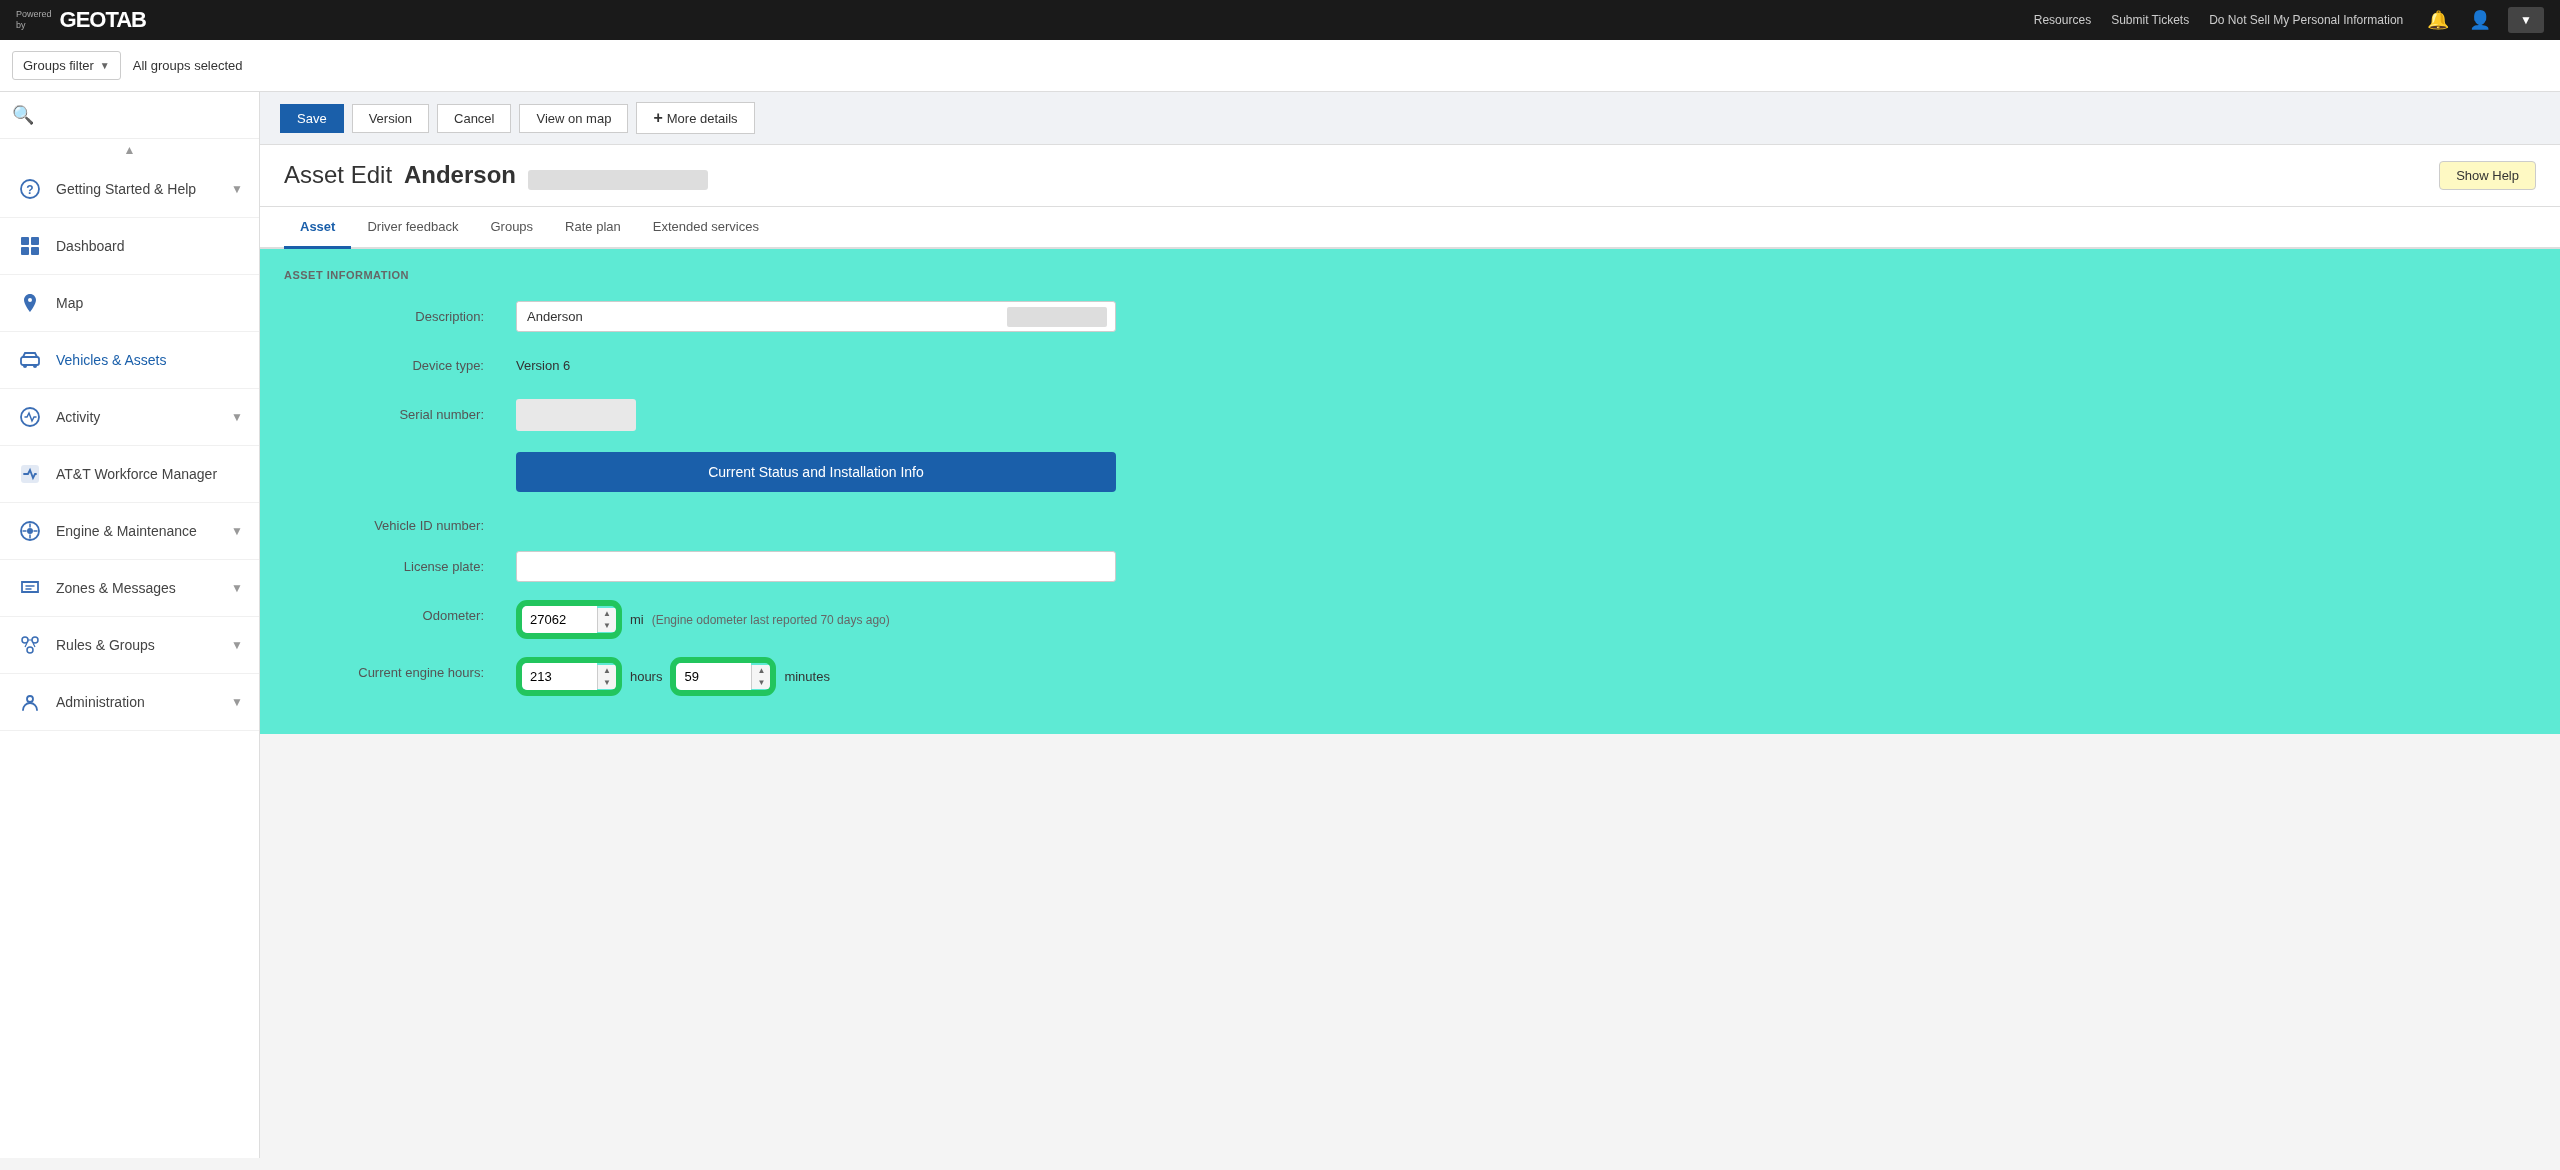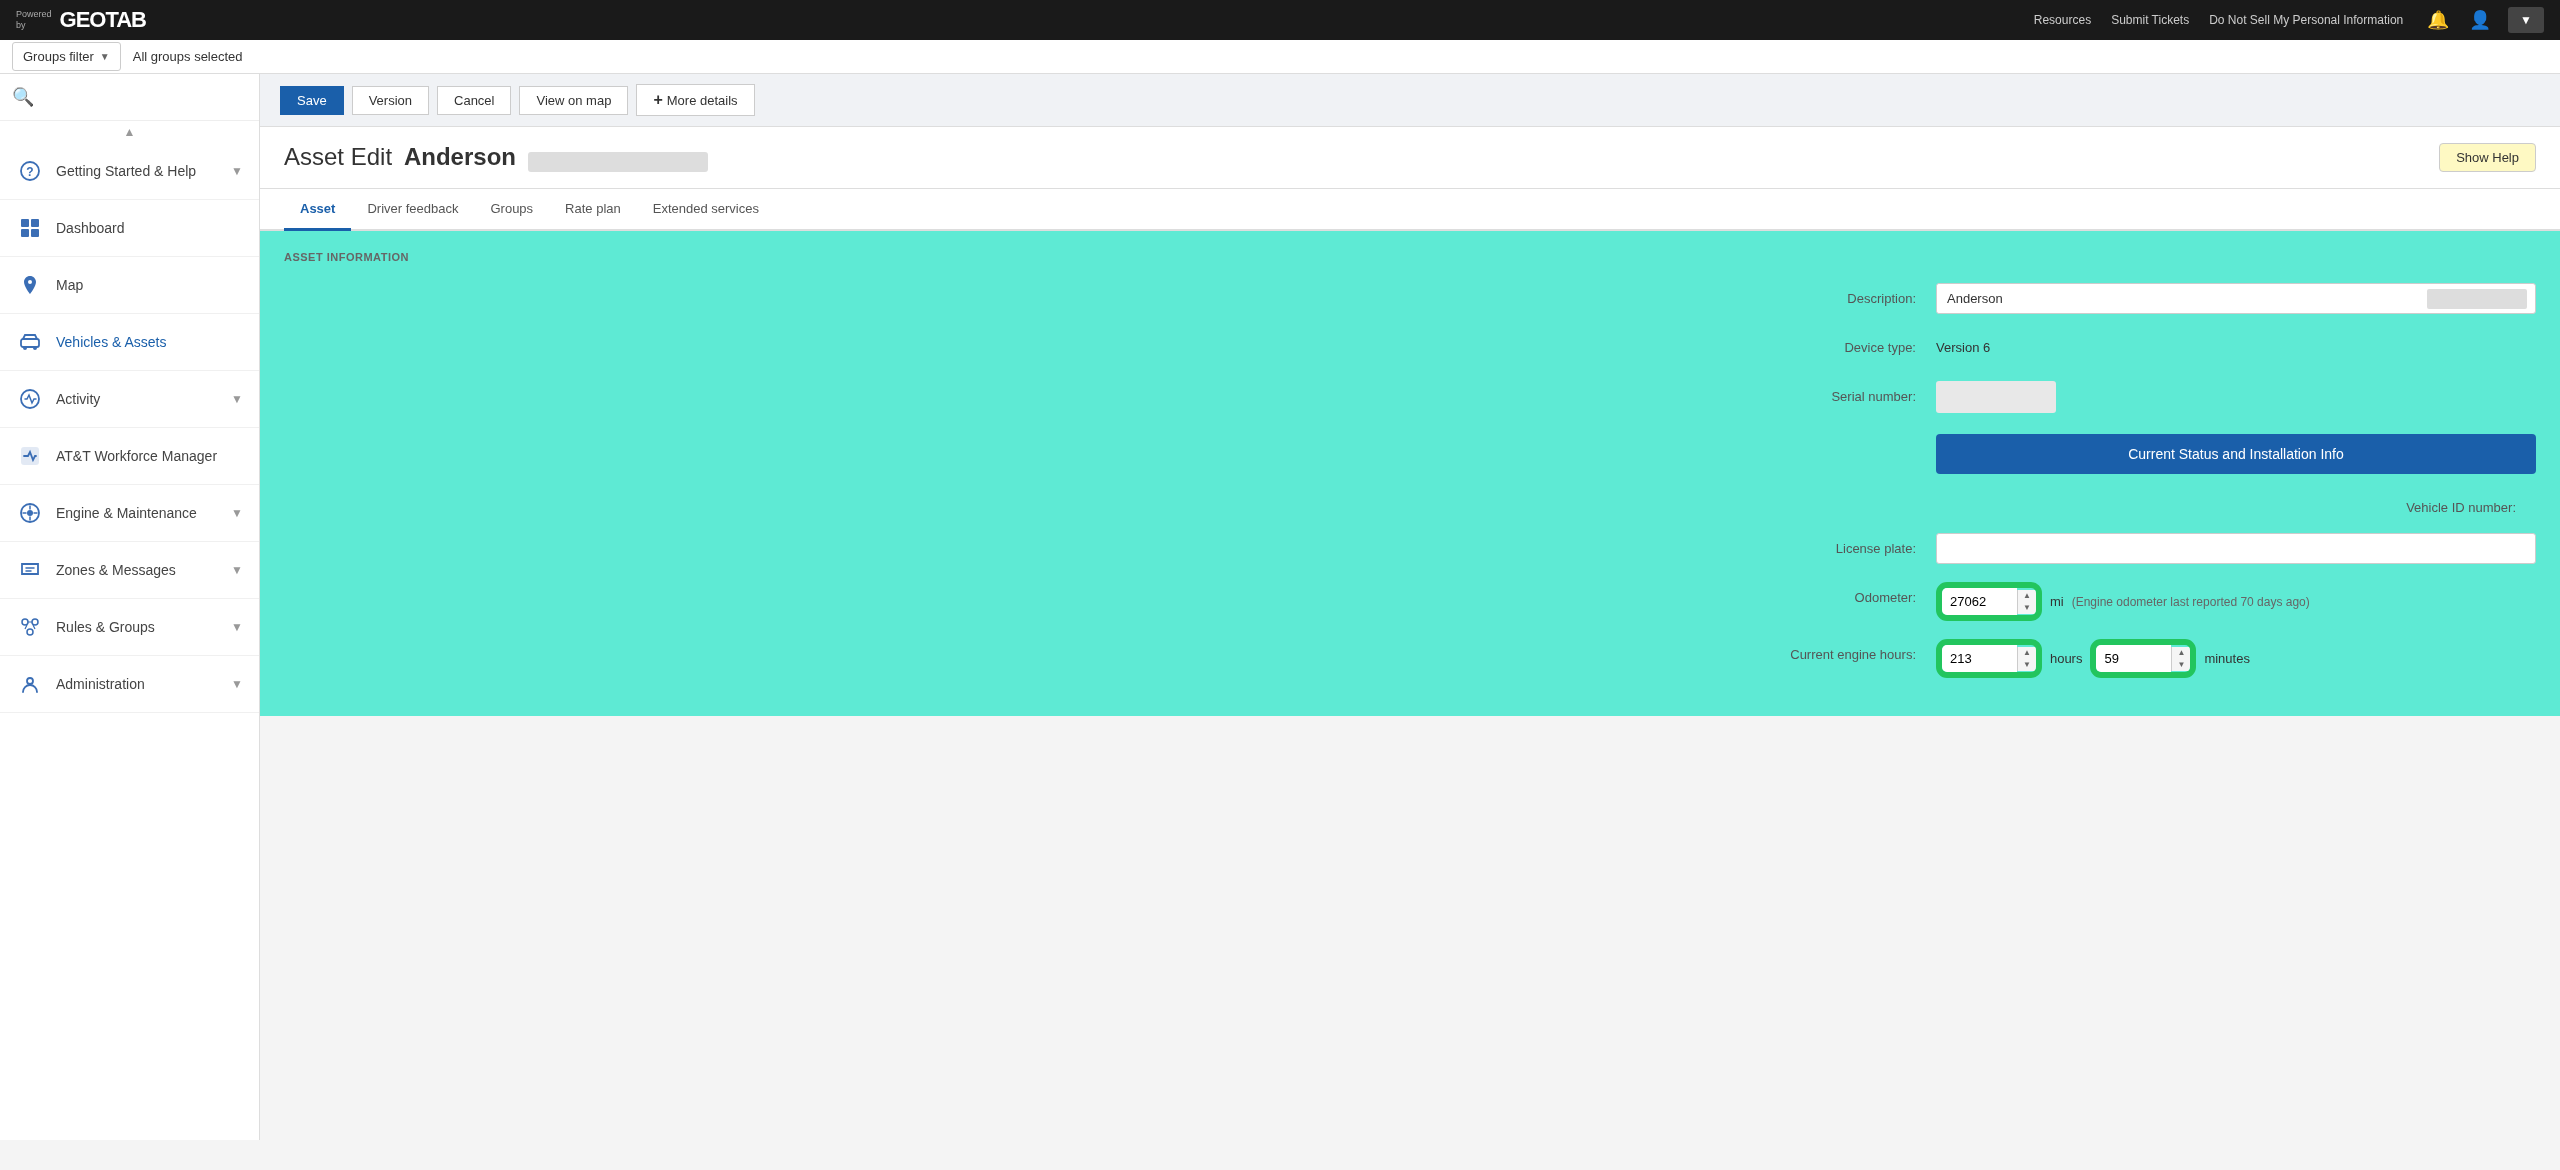--- a/index.html
+++ b/index.html
@@ -23,21 +23,21 @@
     .geotab-logo { font-size: 22px; font-weight: 900; color: #fff; letter-spacing: -1px; }
     .top-bar-right { display: flex; align-items: center; gap: 20px; }
     .top-bar-right a { color: #ccc; font-size: 12px; text-decoration: none; cursor: pointer; }
     .top-bar-icons { display: flex; align-items: center; gap: 12px; }
     .icon-btn { background: none; border: none; color: #fff; cursor: pointer; font-size: 18px; padding: 4px; }
 
     
     .groups-bar {
       background: #fff;
       border-bottom: 1px solid #ddd;
-      height: 34px;
+      height: 52px;
       display: flex;
       align-items: center;
       padding: 0 12px;
       gap: 12px;
     }
     .groups-filter-btn {
       display: flex;
       align-items: center;
       background: #fff;
       border: 1px solid #ccc;
@@ -179,22 +179,21 @@
       font-weight: 700;
       letter-spacing: 0.5px;
       color: #666;
       text-transform: uppercase;
       margin-bottom: 20px;
     }
     .form-row {
       display: flex;
       align-items: flex-start;
       margin-bottom: 18px;
-      gap: 0;
-      justify-content: flex-end;
+      gap: 12px;
     }
     .form-label {
       width: 220px;
       flex-shrink: 0;
       padding-top: 8px;
       font-size: 13px;
       color: #555;
       text-align: right;
       padding-right: 20px;
     }

